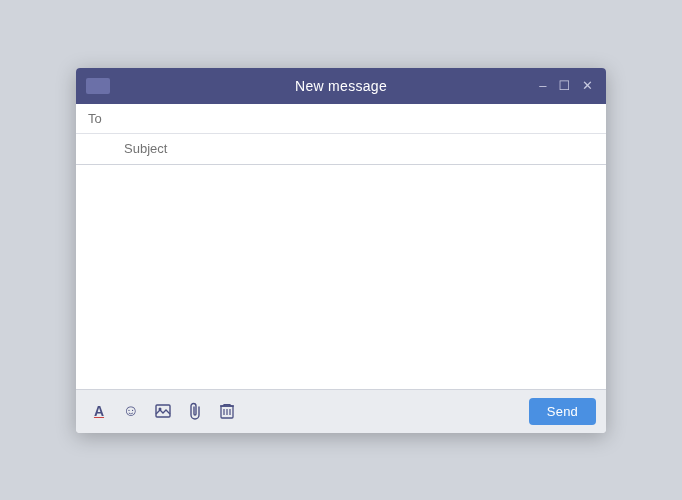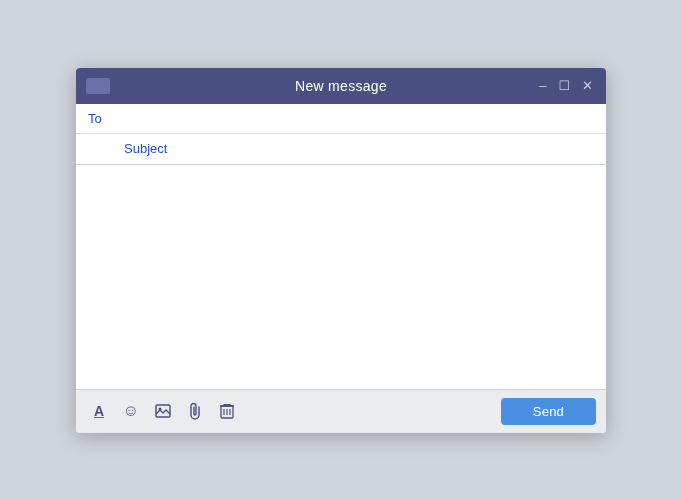--- a/index.html
+++ b/index.html
@@ -78,21 +78,21 @@
       border-bottom: 1px solid #e0e2e8;
     }
 
     .field-row:last-child {
       border-bottom: none;
       padding-left: 48px;
     }
 
     .field-label {
       font-size: 13px;
-      color: #1d4ed8;
+      color: #737373;
       min-width: 55px;
     }
 
     .field-input {
       flex: 1;
       border: none;
       outline: none;
       font-size: 13px;
       color: #333;
       background: transparent;
@@ -142,21 +142,21 @@
 
     .toolbar-spacer {
       flex: 1;
     }
 
     .send-button {
       background: #4a90e2;
       color: #ffffff;
       border: none;
       border-radius: 4px;
-      padding: 6px 32px;
+      padding: 6px 18px;
       font-size: 13px;
       font-weight: 500;
       cursor: pointer;
       letter-spacing: 0.2px;
     }
   </style>
 </head>
 <body>
 
 <div class="window">

